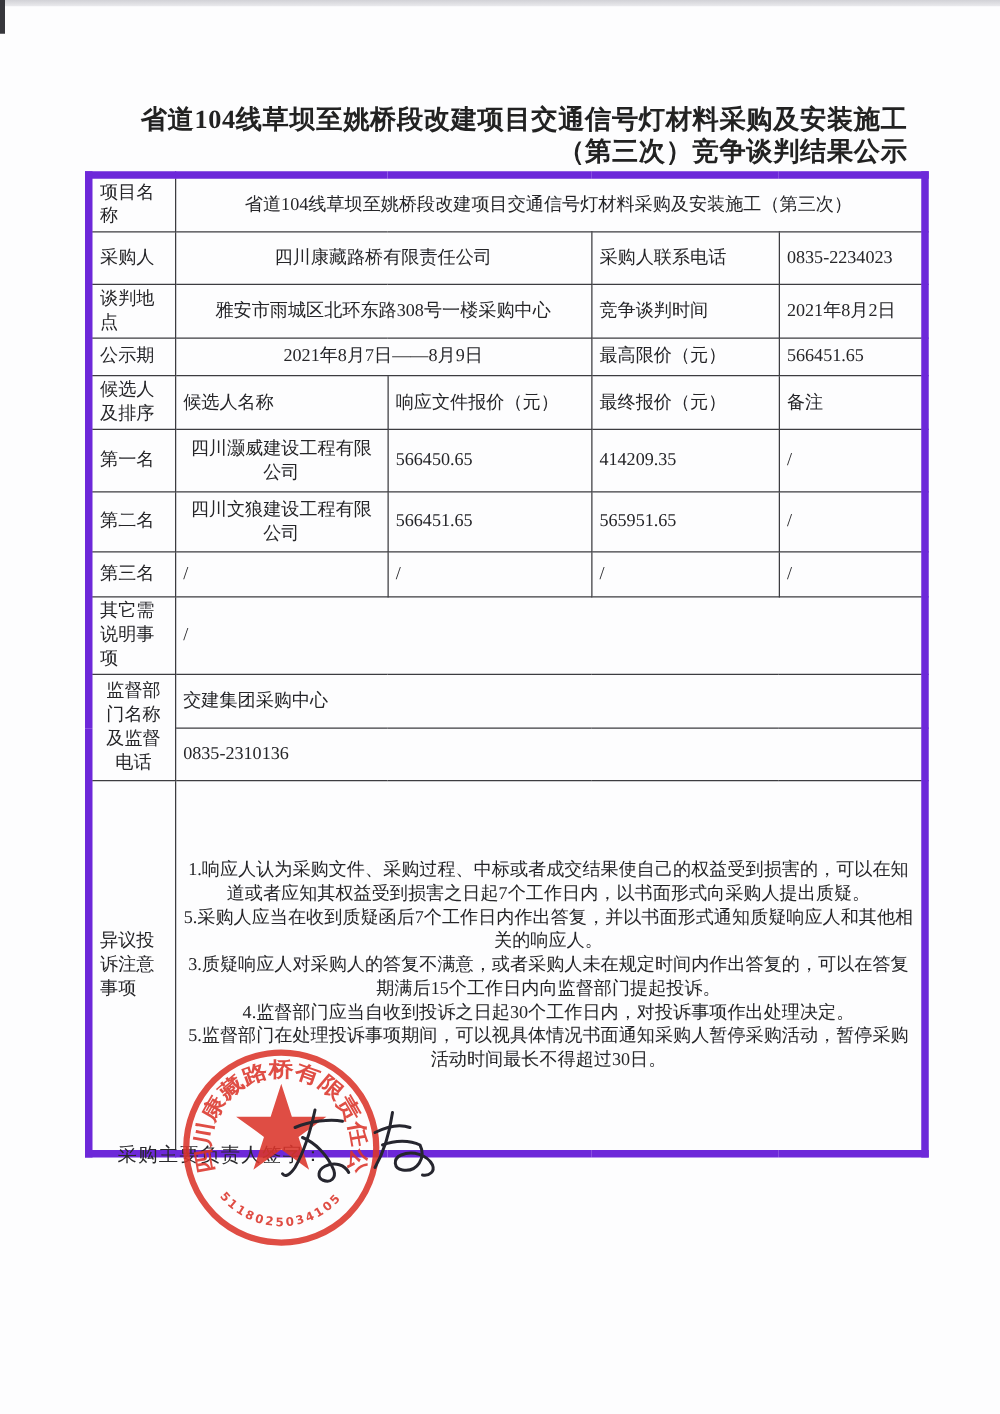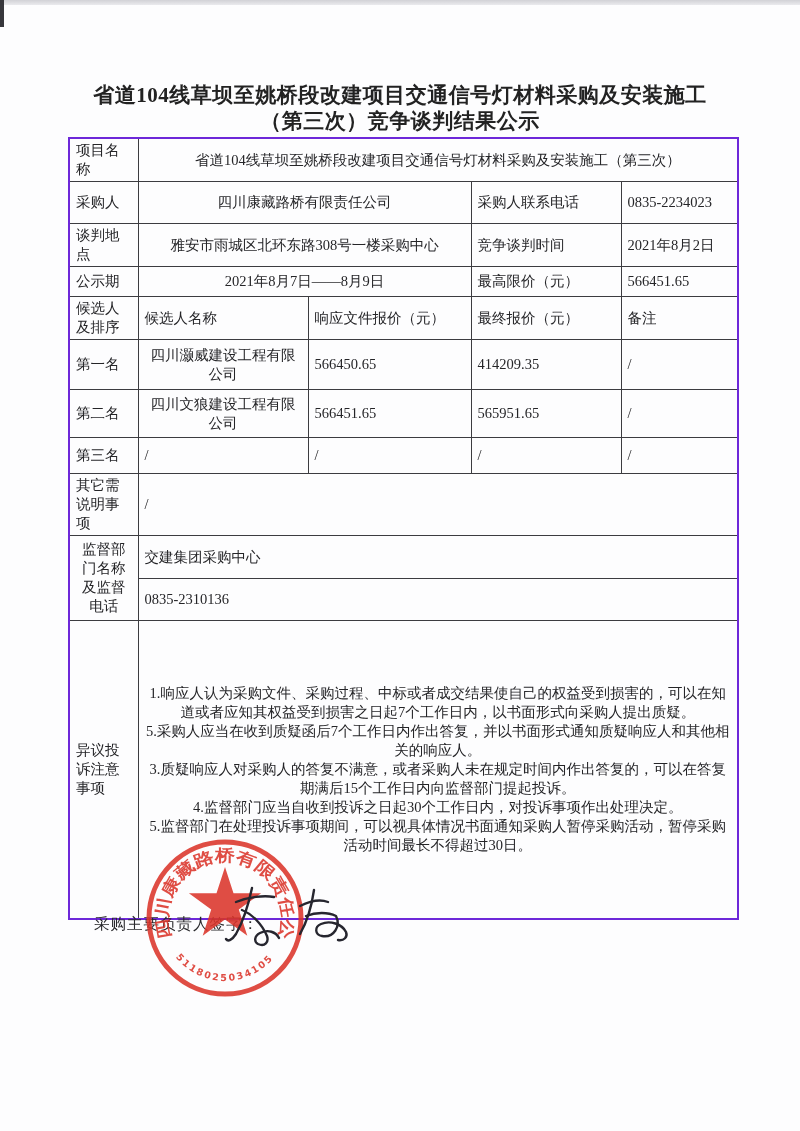--- a/index.html
+++ b/index.html
@@ -14,38 +14,38 @@
   .page { position: absolute; inset: 0; background: #fdfdfe; }
 
   
   .scan-top-band { position: absolute; top: 0; left: 0; width: 100%; height: 5px;
     background: linear-gradient(#c3c3c9, #e4e4e8); opacity: .75; }
   .scan-left-mark { position: absolute; top: 0; left: 0; width: 4px; height: 27px;
     background: #37373c; }
 
   .doc-title {
     position: absolute; top: 82px; left: 50%; transform: translateX(-50%);
-    width: 652px; text-align: center;
+    width: 652px; text-align: right;
     font-size: 21px; font-weight: bold; line-height: 26px;
     letter-spacing: 0.5px; color: #222;
   }
 
   table.main {
     position: absolute; left: 68px; top: 137px;
     width: 669px; height: 766px;
     border-collapse: collapse; table-layout: fixed;
     font-size: 14.5px; line-height: 19px; color: #252528;
   }
   table.main td {
     border: 1.5px solid #3c3c40;
     padding: 2px 6px;
     vertical-align: middle;
     overflow: hidden;
   }
-  table.main { border: 2px solid #6d28d9; }
+  table.main { border: 6px solid #6d28d9; }
   td.lbl { text-align: left; padding-left: 5px; padding-right: 4px; }
   td.lbl-center { text-align: center; padding-left: 4px; padding-right: 4px; }
   td.val { text-align: center; padding-left: 8px; }
   td.ctr { }
   td.notes-cell { padding: 10px 8px 10px 7px; }
   .notes-line { text-align: center; }
 
   .sign-row {
     position: absolute; left: 78px; top: 914px;
     font-size: 15.5px; color: #28282b; letter-spacing: 1px; margin-left: 16px;

